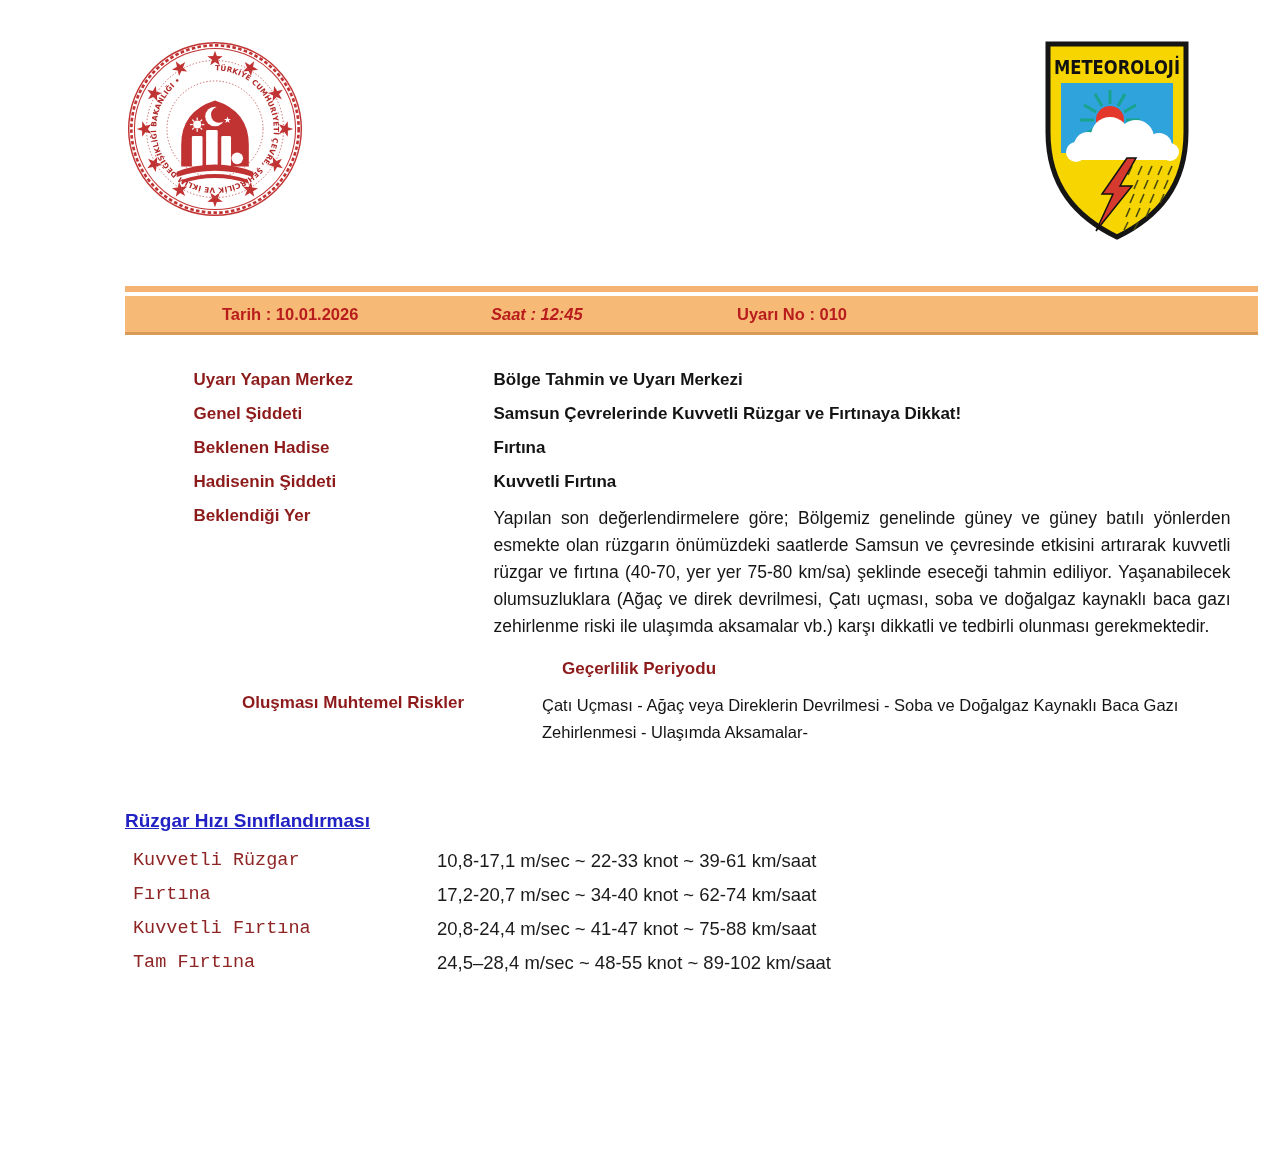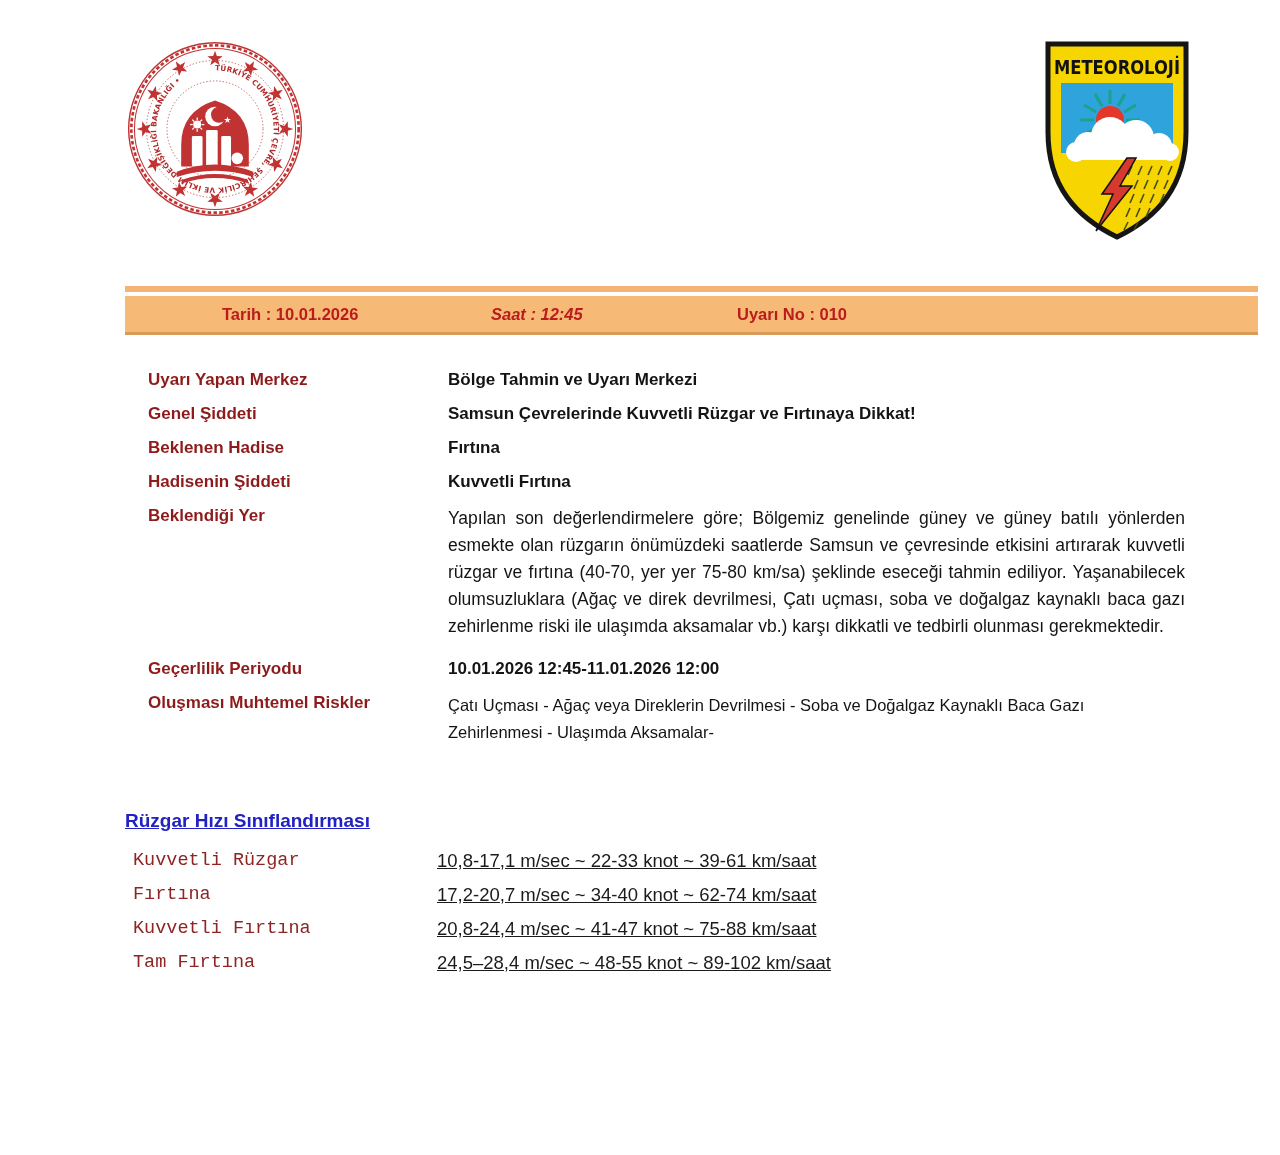--- a/index.html
+++ b/index.html
@@ -25,21 +25,21 @@
     position:relative;height:36px;margin-left:125px;width:1133px;
     background:#f7ba76;border-bottom:3px solid #d89a59;
     font-weight:bold;font-size:16.5px;color:#b91c1c;
   }
   .info-bar span{position:absolute;top:0;line-height:36px;}
   .bar-date{left:97px;}
   .bar-time{left:366px;font-style:italic;}
   .bar-no{left:612px;}
   
   .details{margin-top:34px;}
-  .detail-row{display:flex;margin:0 4px 13px 148px;}
+  .detail-row{display:flex;margin:0 4px 13px 148px;justify-content:center;}
   .detail-label{
     flex:none;width:300px;color:#8e1b1b;font-weight:bold;font-size:17px;
     line-height:21px;
   }
   .detail-label .wrap{display:block;max-width:225px;}
   .detail-value{
     width:737px;font-weight:bold;font-size:17px;line-height:21px;color:#141414;
   }
   .detail-row.para .detail-value{
     font-weight:normal;font-size:17.5px;line-height:27px;text-align:justify;
@@ -47,21 +47,21 @@
   .detail-row.validity{margin-top:18px;}
   .detail-row.risks .detail-value{
     font-weight:normal;font-size:16.5px;line-height:27px;width:640px;
   }
   
   .wind-title{
     margin:64px 0 12px 125px;color:#2121c4;font-weight:bold;font-size:19px;text-decoration:underline;
   }
   .wind-row{display:flex;margin-left:133px;font-size:18.5px;line-height:34px;}
   .wind-label{flex:none;width:304px;color:#8e2424;font-family:Liberation Mono, monospace;}
-  .wind-value{color:#1b1b1b;text-decoration:underline;}
+  .wind-value{color:#1b1b1b;}
 </style>
 </head>
 <body>
 
 <div class="header">
 
   <svg class="seal" viewBox="0 0 200 200" aria-hidden="true">
     <defs>
       <symbol id="star" overflow="visible">
         <path d="M0,-9 L2.1,-2.9 L8.6,-2.8 L3.4,1.1 L5.3,7.3 L0,3.6 L-5.3,7.3 L-3.4,1.1 L-8.6,-2.8 L-2.1,-2.9 Z"></path>
@@ -198,21 +198,20 @@
     <div class="detail-value">Kuvvetli Fırtına</div>
   </div>
 
   <div class="detail-row para">
     <div class="detail-label">Beklendiği Yer</div>
     <div class="detail-value">Yapılan son değerlendirmelere göre; Bölgemiz genelinde güney ve güney batılı yönlerden esmekte olan rüzgarın önümüzdeki saatlerde Samsun ve çevresinde etkisini artırarak kuvvetli rüzgar ve fırtına (40-70, yer yer 75-80 km/sa) şeklinde eseceği tahmin ediliyor. Yaşanabilecek olumsuzluklara (Ağaç ve direk devrilmesi, Çatı uçması, soba ve doğalgaz kaynaklı baca gazı zehirlenme riski ile ulaşımda aksamalar vb.) karşı dikkatli ve tedbirli olunması gerekmektedir.</div>
   </div>
 
   <div class="detail-row validity">
     <div class="detail-label">Geçerlilik Periyodu</div>
-    <div class="detail-value">10.01.2026 12:45-11.01.2026 12:00</div>
   </div>
 
   <div class="detail-row risks">
     <div class="detail-label">
       <span class="wrap">Oluşması Muhtemel Riskler</span>
     </div>
     <div class="detail-value">Çatı Uçması - Ağaç veya Direklerin Devrilmesi - Soba ve Doğalgaz Kaynaklı Baca Gazı Zehirlenmesi - Ulaşımda Aksamalar-</div>
   </div>
 </div>
 

